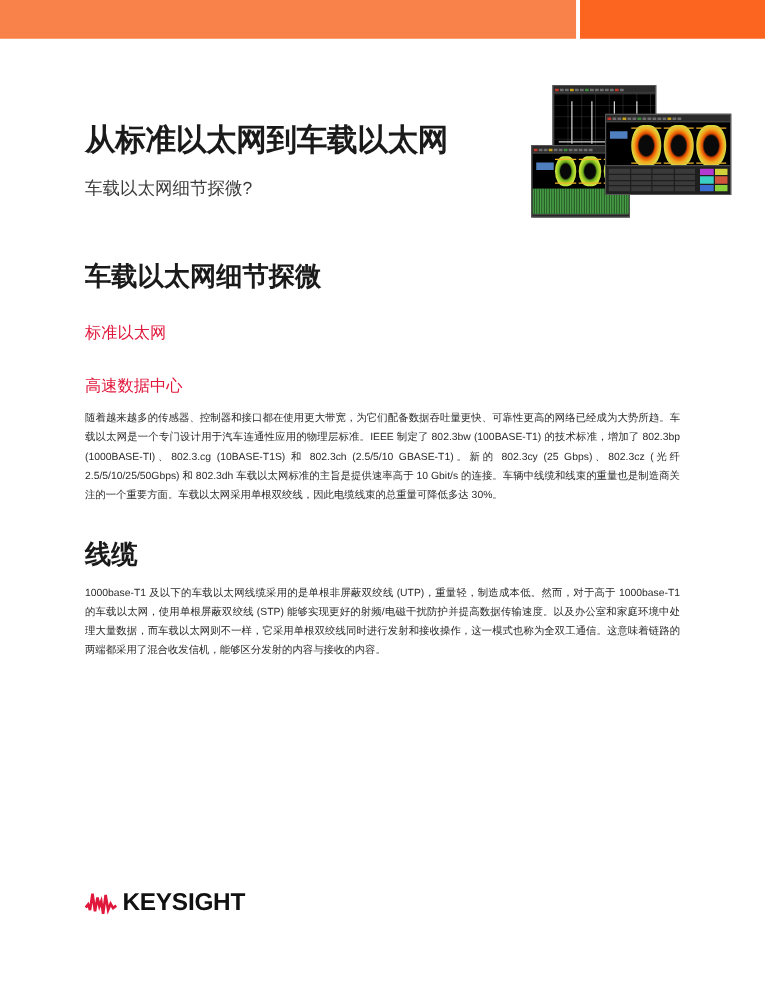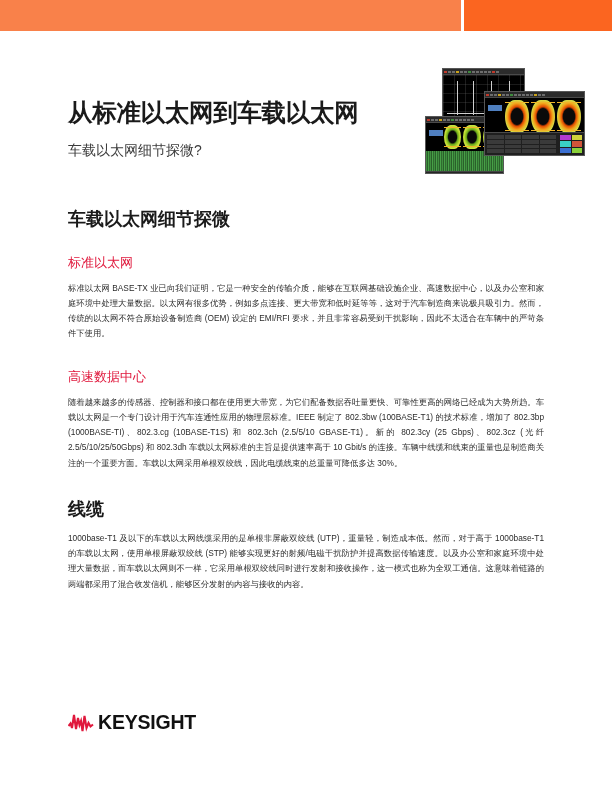--- a/index.html
+++ b/index.html
@@ -230,21 +230,21 @@
     position: absolute;
     left: 3px;
     top: 7px;
     width: 14px;
     height: 6px;
     background: #4f7fbf;
   }
 
   
   .h-section {
-    font-size: 18px;
+    font-size: 21px;
     font-weight: bold;
     color: #1a1a1a;
     margin: 0;
     padding: 0;
     line-height: 1.2;
   }
   .h-sub {
     font-size: 13px;
     font-weight: normal;
     color: #e0183c;
@@ -437,21 +437,20 @@
             </div>
           </div>
         </div>
 
       </div>
     </div>
 
     <h2 class="h-section mt-section">车载以太网细节探微</h2>
 
     <h3 class="h-sub mt-sub">标准以太网</h3>
-    <p class="body-text mt-para">标准以太网 BASE-TX 业已向我们证明，它是一种安全的传输介质，能够在互联网基础设施企业、高速数据中心，以及办公室和家庭环境中处理大量数据。以太网有很多优势，例如多点连接、更大带宽和低时延等等，这对于汽车制造商来说极具吸引力。然而，传统的以太网不符合原始设备制造商 (OEM) 设定的 EMI/RFI 要求，并且非常容易受到干扰影响，因此不太适合在车辆中的严苛条件下使用。</p>
 
     <h3 class="h-sub mt-sub2">高速数据中心</h3>
     <p class="body-text mt-para">随着越来越多的传感器、控制器和接口都在使用更大带宽，为它们配备数据吞吐量更快、可靠性更高的网络已经成为大势所趋。车载以太网是一个专门设计用于汽车连通性应用的物理层标准。IEEE 制定了 802.3bw (100BASE-T1) 的技术标准，增加了 802.3bp (1000BASE-TI)、802.3.cg (10BASE-T1S) 和 802.3ch (2.5/5/10 GBASE-T1)。新的 802.3cy (25 Gbps)、802.3cz (光纤 2.5/5/10/25/50Gbps) 和 802.3dh 车载以太网标准的主旨是提供速率高于 10 Gbit/s 的连接。车辆中线缆和线束的重量也是制造商关注的一个重要方面。车载以太网采用单根双绞线，因此电缆线束的总重量可降低多达 30%。</p>
 
     <h2 class="h-section mt-heading3">线缆</h2>
     <p class="body-text mt-para">1000base-T1 及以下的车载以太网线缆采用的是单根非屏蔽双绞线 (UTP)，重量轻，制造成本低。然而，对于高于 1000base-T1 的车载以太网，使用单根屏蔽双绞线 (STP) 能够实现更好的射频/电磁干扰防护并提高数据传输速度。以及办公室和家庭环境中处理大量数据，而车载以太网则不一样，它采用单根双绞线同时进行发射和接收操作，这一模式也称为全双工通信。这意味着链路的两端都采用了混合收发信机，能够区分发射的内容与接收的内容。</p>
 
   </div>
 
   <div class="footer">

